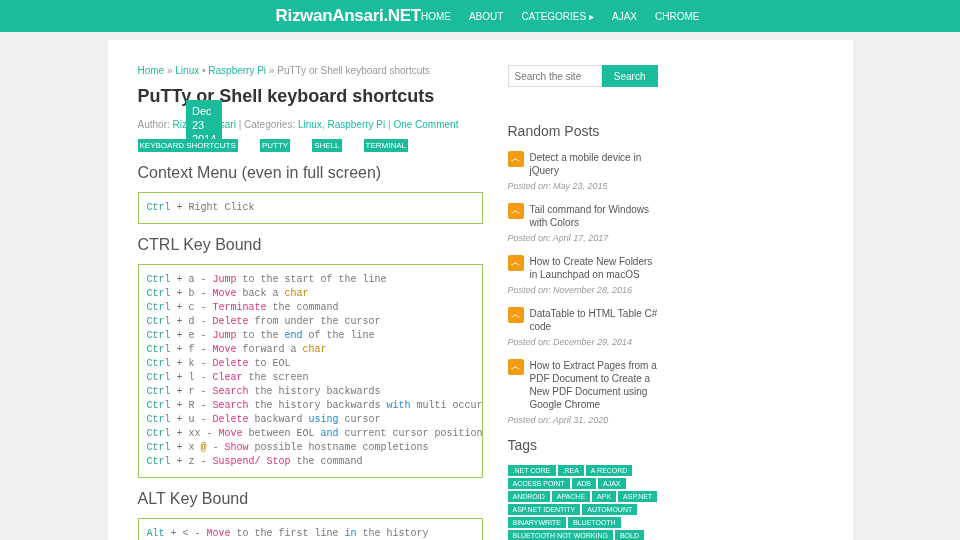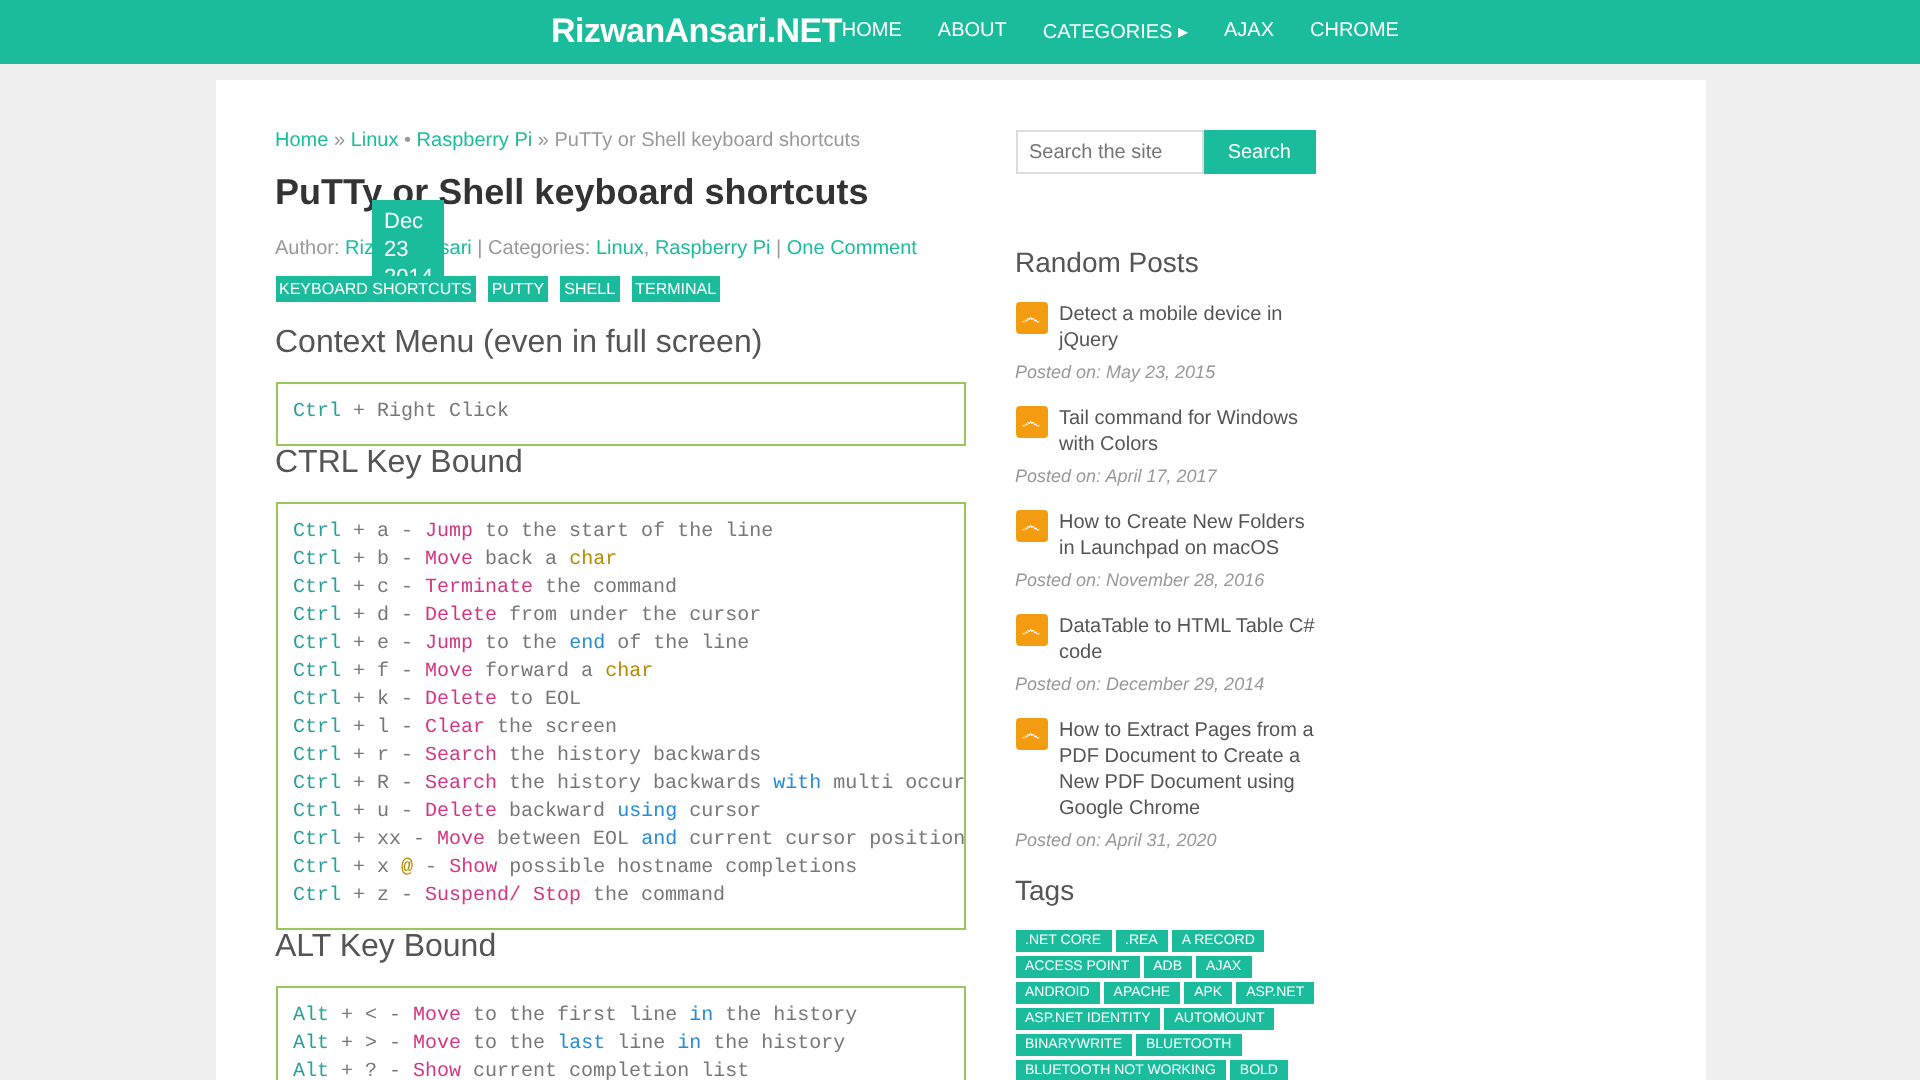--- a/index.html
+++ b/index.html
@@ -11,23 +11,23 @@
 .wrap{width:745px;margin:8px auto 0;background:#fff;padding:25px 9px 25px 30px;display:flex;gap:25px}
 .main{width:345px}
 .side{width:150px}
 .date{position:absolute;left:186px;top:100px;background:#1abc9c;color:#fff;text-align:left;padding:4px 6px;font-size:11px;line-height:14px}
 .crumb{color:#999;font-size:10px;margin-bottom:10px}
 .crumb a{color:#1abc9c;text-decoration:none}
 h1{color:#333;font-size:18px;font-weight:bold;margin-bottom:12px}
 .meta{color:#999;font-size:10px;margin-bottom:8px}
 .meta a{color:#1abc9c;text-decoration:none}
 .tags{margin-bottom:12px}
-.tag{display:inline-block;background:#1abc9c;color:#fff;font-size:8px;padding:2px 2px;margin-right:3px;position:relative}
+.tag{display:inline-block;background:#1abc9c;color:#fff;font-size:8px;padding:2px 2px;margin-right:19px;position:relative}
 .txt{font-size:16px;color:#555;margin-bottom:10px}
-.codebox{border:1px solid #9ac858;padding:8px;font-family:"Courier New",monospace;font-size:10px;line-height:14px;color:#777;white-space:pre;overflow:hidden}
+.codebox{border:1px solid #9ac858;padding:8px;font-family:"Courier New",monospace;font-size:10px;line-height:14px;margin-bottom:12px;color:#777;white-space:pre;overflow:hidden}
 .codebox .v{color:#2aa198}
 .codebox .k{color:#d33682}
 .codebox .o{color:#b58900}
 .codebox .n{color:#268bd2}
 .searchrow{display:flex;margin-bottom:36px}
 .searchrow input{flex:1;border:1px solid #ddd;padding:4px 6px;font-size:10px;height:22px;min-width:0}
 .searchrow button{background:#1abc9c;color:#fff;border:none;padding:0 12px;font-size:10px;height:22px;cursor:pointer}
 h3{color:#555;font-size:14px;font-weight:normal;margin-bottom:12px}
 .post{display:flex;margin-bottom:4px}
 .rss{width:16px;height:16px;background:#f39c12;color:#fff;font-size:10px;display:flex;align-items:center;justify-content:center;border-radius:2px;margin-right:6px;flex-shrink:0}

